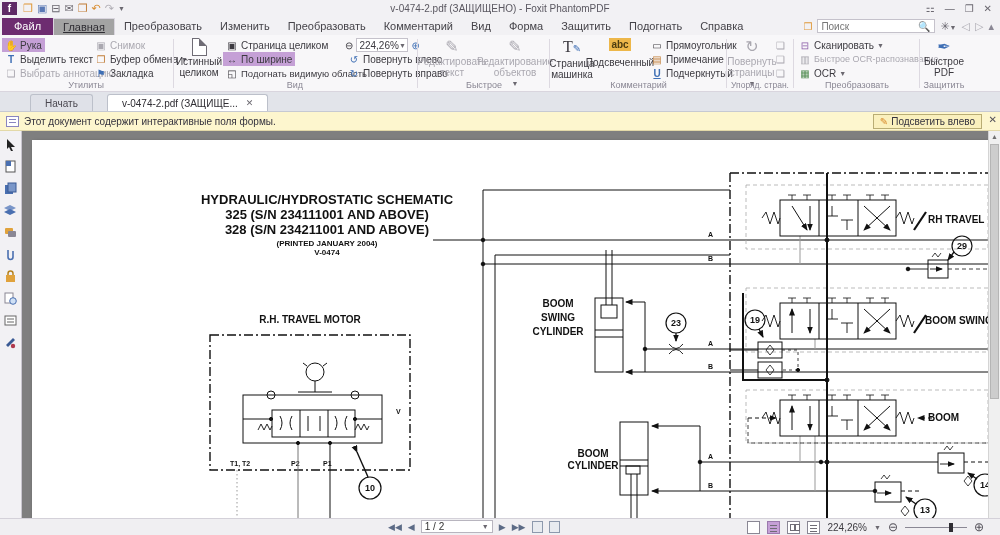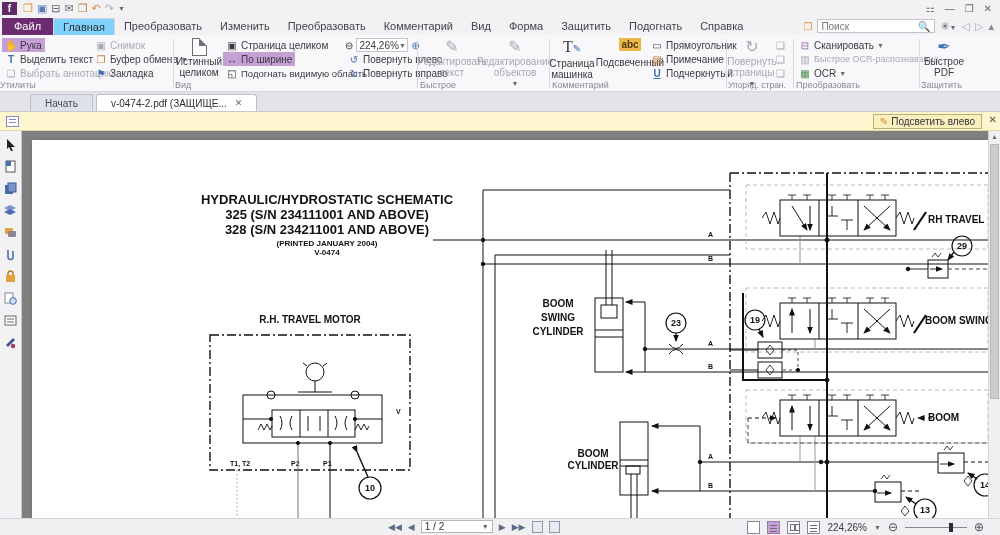--- a/index.html
+++ b/index.html
@@ -14,44 +14,44 @@
     font-weight:bold; font-size:10px; text-align:center; line-height:13px; }
   .qat { display:flex; align-items:center; gap:4px; margin-left:6px; font-size:11px; }
   .qat span { line-height:13px; }
   .wintitle { position:absolute; left:0; right:0; text-align:center; font-size:10px; color:#5a5760; pointer-events:none; }
   .winctl { margin-left:auto; display:flex; gap:10px; padding-right:8px; color:#6b6870; font-size:10px; z-index:2; background:#f2f1f4; }
 
   
   #menubar { top:17px; height:18px; background:#f2f1f4; display:flex; align-items:flex-end; }
   .filebtn { background:#6d2c70; color:#fff; padding:2px 12px 3px; height:17px; font-size:11px; margin-left:2px; }
   .mtab { padding:2px 9px 3px; height:17px; font-size:11px; color:#454349; }
-  .mtab.active { background:#7dd3fc; border:1px solid #d9d5de; border-bottom:none; color:#2f2d33; }
+  .mtab.active { background:#a3a3a3; border:1px solid #d9d5de; border-bottom:none; color:#2f2d33;text-decoration:underline; }
   .menuright { margin-left:auto; display:flex; align-items:center; gap:5px; padding:0 6px 2px; }
   .srchbox { width:118px; height:14px; background:#fff; border:1px solid #c5c2cb; display:flex; align-items:center; }
   .srchbox input { border:none; outline:none; width:100px; font-size:10px; padding-left:3px; color:#8a8790; font-family:"Liberation Sans",sans-serif; }
 
   
   #ribbon { top:35px; height:57px; background:#f8f7f9; border-bottom:1px solid #d9d5de; }
   .grp { position:absolute; top:0; bottom:0; }
-  .grplabel { position:absolute; bottom:1px; left:0; right:0; font-size:9px; color:#8a8794; }
+  .grplabel { position:absolute; bottom:1px; left:0; right:0; text-align:center; font-size:9px; color:#8a8794; }
   .gdiv { position:absolute; top:4px; bottom:3px; width:1px; background:#ddd9e1; }
   .bs { position:absolute; height:14px; display:flex; align-items:center; gap:3px; font-size:10px; padding:0 3px; white-space:nowrap; }
   .bs .ic { font-size:10px; width:12px; text-align:center; }
   .hl { background:#c5a0d6; }
   .dis { color:#aaa8b0; }
   .bb { position:absolute; display:flex; flex-direction:column; align-items:center; text-align:center; font-size:10px; line-height:11px; }
   .bb .bic { font-size:16px; line-height:18px; }
   .caret { font-size:7px; color:#6b6870; }
   .abcic { background:#edb74a; color:#4c3c10; font-weight:bold; font-size:10px; padding:0 2px; line-height:13px; }
   .pageic { width:15px; height:18px; border:1px solid #6f6c75; background:#fff; position:relative; }
   .pageic:after { content:""; position:absolute; right:-1px; top:-1px; border:4px solid #f8f7f9; border-left-color:#6f6c75; border-bottom-color:#6f6c75; }
   .zbox { width:52px; height:14px; border:1px solid #c5c2cb; background:#fff; font-size:10px; display:flex; align-items:center; justify-content:space-between; padding:0 2px; }
 
   
-  #tabsbar { top:92px; height:20px; background:#e2e4ea; border-bottom:1px solid #c6c9d2; display:flex; align-items:flex-end; padding-left:30px; }
+  #tabsbar { top:92px; height:20px; background:#e2e4ea; border-bottom:1px solid #c6c9d2; display:flex; align-items:flex-end; padding-left:30px;gap:11px; }
   .dtab { height:17px; padding:2px 14px; font-size:10px; color:#4a4850; border:1px solid #bcc0ca; border-bottom:none;
     border-radius:3px 3px 0 0; background:#dfe1e8; margin-right:3px; display:flex; align-items:center; gap:8px; }
   .dtab.active { background:#fff; color:#2f2d33; }
   .dtab .x { color:#6b6870; font-size:9px; }
 
   
   #notice { top:112px; height:19px; background:#fdf6ce; border-bottom:1px solid #e3d9a8; display:flex; align-items:center; padding:0 4px; }
   .formic { width:13px; height:11px; border:1px solid #8a86c0; background:#fff; margin:0 5px 0 2px; position:relative; }
   .formic:before { content:""; position:absolute; left:2px; right:2px; top:2px; height:1px; background:#8a86c0; box-shadow:0 3px 0 #8a86c0; }
   .noticetext { font-size:10px; color:#33313d; }
@@ -101,20 +101,21 @@
   <div class="qat">
     <span style="color:#e09a3c">❒</span>
     <span style="color:#5a79b5">▣</span>
     <span style="color:#6b6870">⊟</span>
     <span style="color:#6b6870">✉</span>
     <span style="color:#c2803c">❐</span>
     <span style="color:#d88c2e">↶</span>
     <span style="color:#b0aeb5">↷</span>
     <span class="caret">▼</span>
   </div>
+  <div class="wintitle">v-0474-2.pdf (ЗАЩИЩЕНО) - Foxit PhantomPDF</div>
   <div class="winctl">
     <span>⚏</span>
     <span>—</span>
     <span>❐</span>
     <span>✕</span>
   </div>
 </div>
 
 <div id="menubar" class="bar">
   <div class="filebtn">Файл</div>
@@ -222,21 +223,21 @@
       </div>
     <div class="grplabel">Быстрое</div>
   </div>
   <div class="gdiv" style="left:549px"></div>
 
   <div class="grp" style="left:552px;width:173px">
     <div class="bb" style="left:0;top:3px;width:40px">
       <span class="bic" style="font-family:'Liberation Serif',serif">T<span style="color:#3f6fb5;font-size:10px">✎</span></span>
       <span>Страница машинка</span>
       </div>
-    <div class="bb" style="left:52px;top:3px;width:52px">
+    <div class="bb" style="left:42px;top:3px;width:52px">
       <span class="abcic">abc</span>
       <span style="margin-top:6px">Подсвеченный</span>
       </div>
     <div class="bs" style="left:96px;top:3px">
       <span class="ic">▭</span>
         <span>Прямоугольник</span>
       </div>
     <div class="bs" style="left:96px;top:17px">
       <span class="ic" style="color:#c2803c">▤</span>
         <span>Примечание</span>
@@ -296,20 +297,21 @@
       <span>Начать</span>
     </div>
   <div class="dtab active">
     <span>v-0474-2.pdf (ЗАЩИЩЕ...</span>
       <span class="x">✕</span>
     </div>
 </div>
 
 <div id="notice" class="bar">
   <span class="formic"></span>
+  <span class="noticetext">Этот документ содержит интерактивные поля формы.</span>
   <span class="hlfields">
     <span style="color:#d88c2e">✎</span>
       <span>Подсветить влево</span>
     </span>
   <span class="noticex">✕</span>
 </div>
 
 <div id="main" class="bar">
   <div id="sidebar">
     <svg width="12" height="12">

